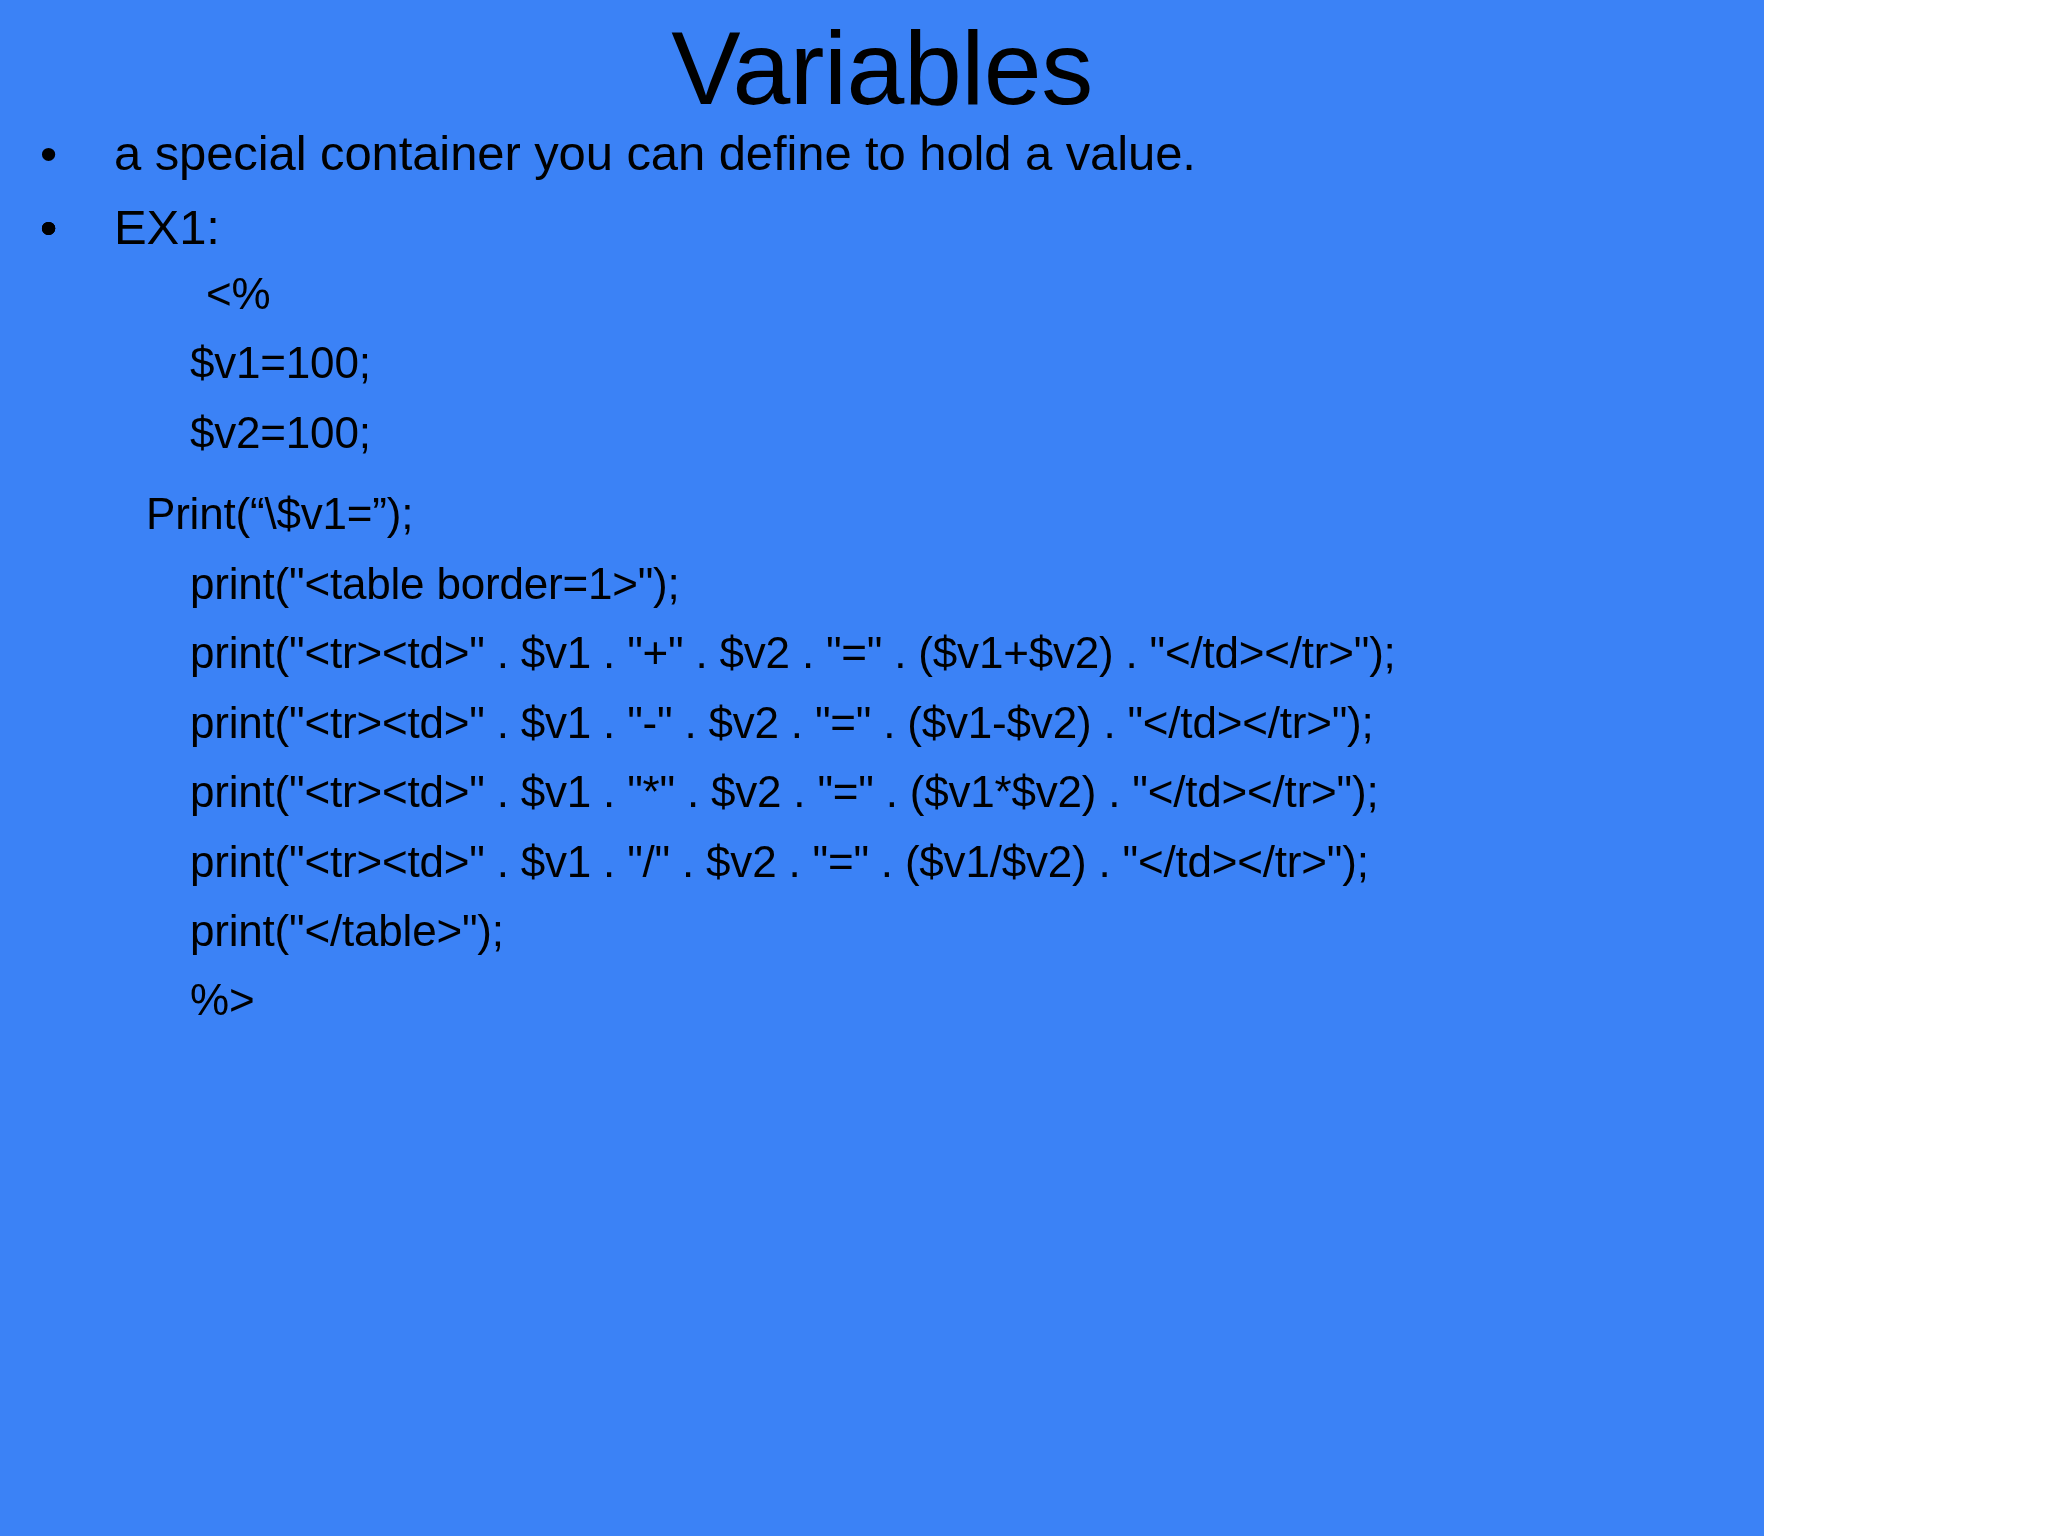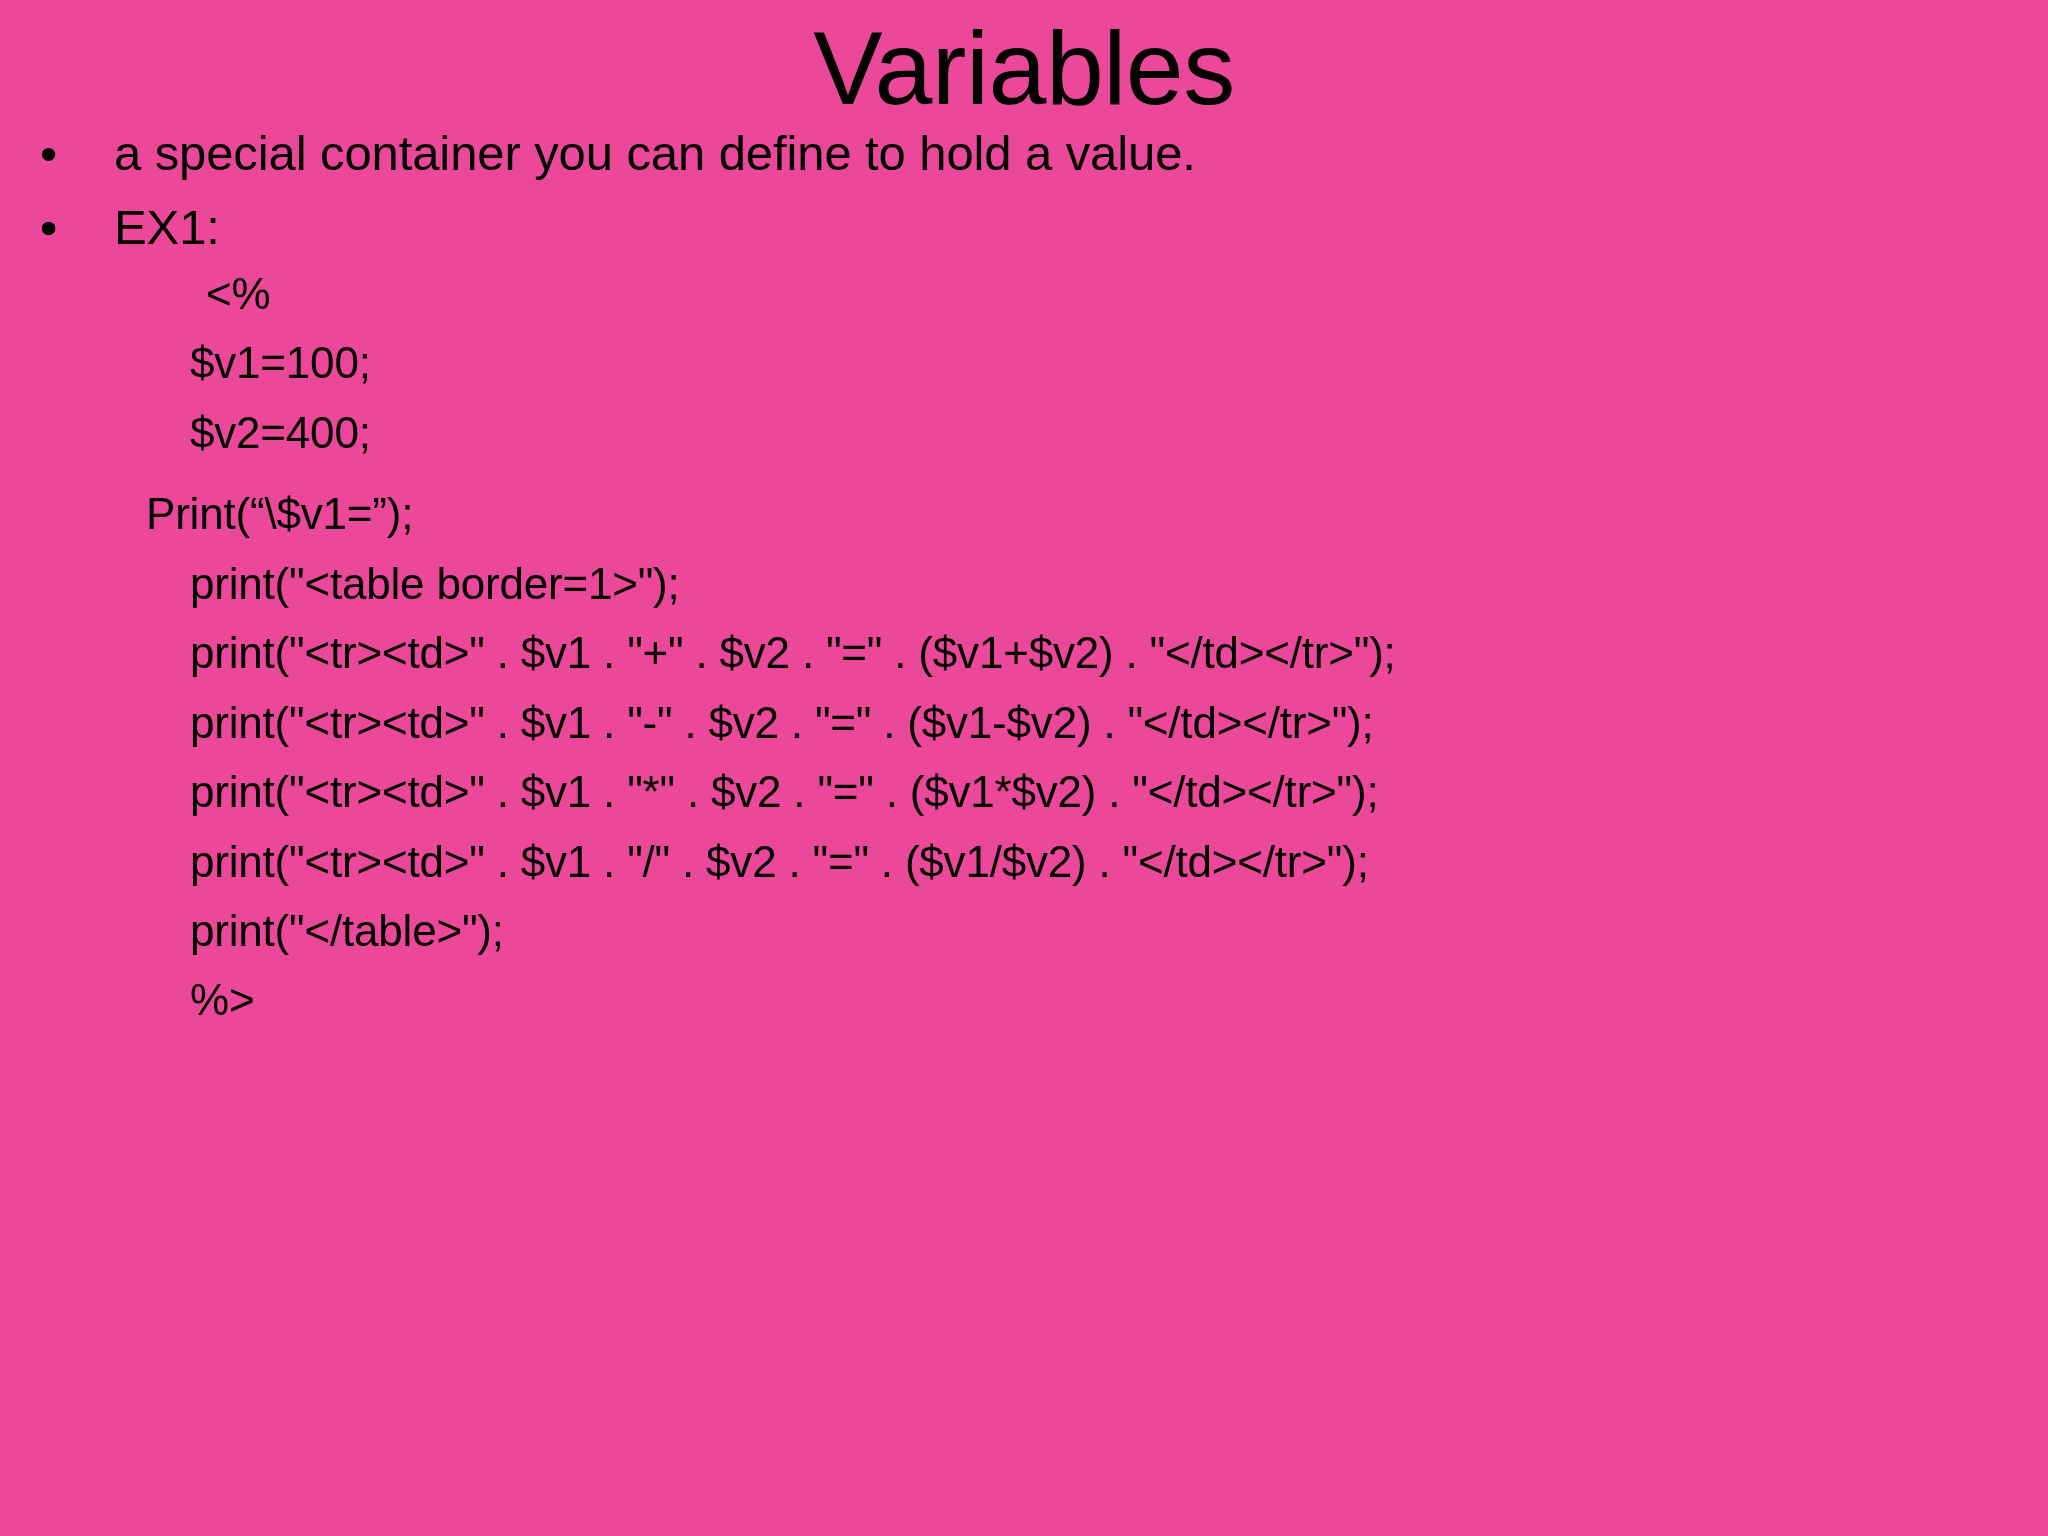--- a/index.html
+++ b/index.html
@@ -10,23 +10,23 @@
   body {
     width: 2048px;
     height: 1536px;
     font-family: "Liberation Sans", sans-serif;
     color: #000000;
     overflow: hidden;
   }
 
   .slide {
     position: relative;
-    width: 2048px;
+    width: 1764px;
     height: 1536px;
-    background: #ec4899;
+    background: #3b82f6;
     box-sizing: border-box;
   }
 
   .slide-title {
     text-align: center;
     font-size: 104px;
     font-weight: 400;
     line-height: 1.08;
     letter-spacing: -0.5px;
     padding-top: 12px;
@@ -108,21 +108,21 @@
       <li class="bullet-item tight">
         <span class="bullet-dot">•</span>
         <span>EX1:</span>
       </li>
 
     </ul>
 
     <div class="code-block">
       <div class="code-line ind-a">&lt;%</div>
       <div class="code-line ind-b">$v1=100;</div>
-      <div class="code-line ind-b">$v2=400;</div>
+      <div class="code-line ind-b">$v2=100;</div>
       <div class="code-line ind-c">Print(“\$v1=”);</div>
       <div class="code-line ind-b">print("&lt;table border=1&gt;");</div>
       <div class="code-line ind-b">print("&lt;tr&gt;&lt;td&gt;" . $v1 . "+" . $v2 . "=" . ($v1+$v2) . "&lt;/td&gt;&lt;/tr&gt;");</div>
       <div class="code-line ind-b">print("&lt;tr&gt;&lt;td&gt;" . $v1 . "-" . $v2 . "=" . ($v1-$v2) . "&lt;/td&gt;&lt;/tr&gt;");</div>
       <div class="code-line ind-b">print("&lt;tr&gt;&lt;td&gt;" . $v1 . "*" . $v2 . "=" . ($v1*$v2) . "&lt;/td&gt;&lt;/tr&gt;");</div>
       <div class="code-line ind-b">print("&lt;tr&gt;&lt;td&gt;" . $v1 . "/" . $v2 . "=" . ($v1/$v2) . "&lt;/td&gt;&lt;/tr&gt;");</div>
       <div class="code-line ind-b">print("&lt;/table&gt;");</div>
       <div class="code-line ind-b">%&gt;</div>
     </div>
 

